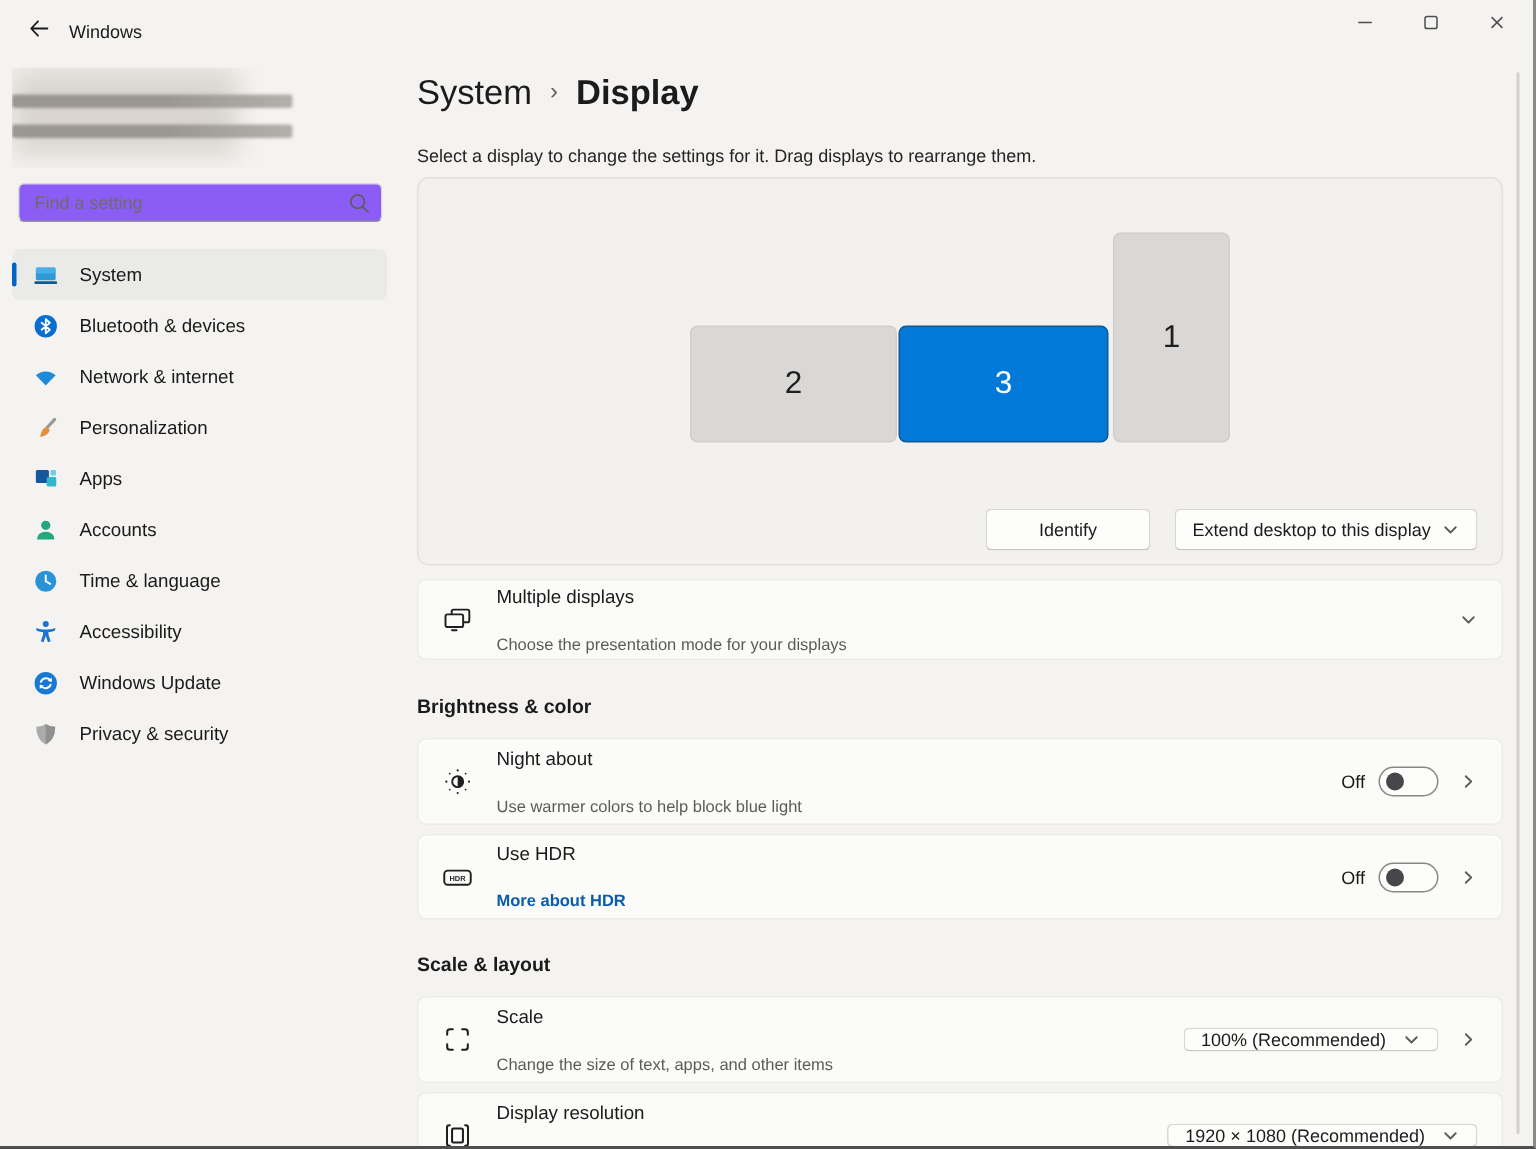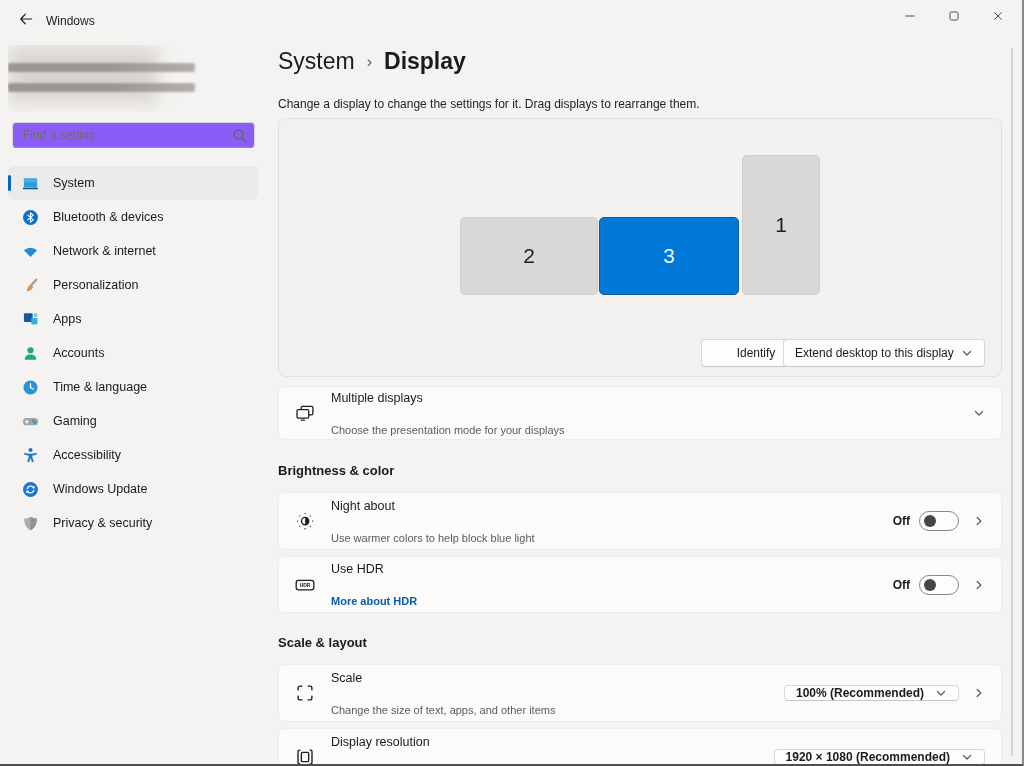--- a/index.html
+++ b/index.html
@@ -50,33 +50,33 @@
            background:#f2f1ef; border:1px solid #e2e1df; border-radius:8px; }
   .monitor { position:absolute; border-radius:5px; display:flex; align-items:center; justify-content:center;
              font-size:21px; color:#1f1f1f; background:#d9d8d6; border:1px solid #cfcecc; cursor:pointer; }
   .monitor.sel { background:#0079d8; border:1px solid #14588f; color:#ffffff; }
   .m2 { left:181px; top:98px; width:138px; height:78px; }
   .m3 { left:320px; top:98px; width:140px; height:78px; }
   .m1 { left:463px; top:36px; width:78px; height:140px; }
 
   .btn { background:#fdfdfc; border:1px solid #d8d7d5; border-bottom-color:#c6c5c3; border-radius:4px;
          font-size:12px; color:#1b1b1b; display:flex; align-items:center; cursor:pointer; }
-  .identify-btn { position:absolute; left:378px; top:220px; width:110px; height:28px; justify-content:center;margin-left:44px; }
+  .identify-btn { position:absolute; left:378px; top:220px; width:110px; height:28px; justify-content:center; }
   .mode-dd { position:absolute; left:504px; top:220px; width:202px; height:28px;
              justify-content:space-between; padding:12px 11px; }
 
   .card { position:absolute; left:278px; width:724px; background:#fbfbf9; border:1px solid #ececea;
           border-radius:6px; display:flex; align-items:center; padding:0 16px; }
   .card-ic { width:20px; height:20px; margin-right:16px; flex:none; }
   .card-ic svg { width:20px; height:20px; }
   .ctext { display:flex; flex-direction:column; gap:19px; }
   .ctitle { font-size:12.5px; color:#1a1a1a; }
   .csub { font-size:11px; color:#5d5b59; }
   .clink { font-size:11px; color:#0b5cad; font-weight:700; cursor:pointer; }
-  .cright { margin-left:auto; display:flex; align-items:center;font-weight:bold; }
+  .cright { margin-left:auto; display:flex; align-items:center; }
   .off-label { font-size:12px; color:#1a1a1a; margin-right:9px; }
   .toggle { width:40px; height:20px; border:1px solid #898785; border-radius:10px; position:relative;
             background:#fdfdfc; cursor:pointer; margin-right:14px; }
   .knob { position:absolute; left:4px; top:3px; width:12px; height:12px; border-radius:50%; background:#45474a; }
   .chev { width:12px; height:12px; display:inline-flex; }
   .dd-btn { height:16px; gap:11px; padding:0 11px; margin-right:14px; }
 
   .section-h { position:absolute; left:278px; font-size:13px; font-weight:700; color:#1a1a1a; }
   .card-md  { top:386px; height:54px; }
   .sec-b    { top:463px; }
@@ -199,31 +199,20 @@
           <svg viewBox="0 0 16 16">
             <circle cx="8" cy="8" r="6.6" fill="#2a93d5"></circle>
             <path d="M8 4.4 V8 L10.8 9.6" stroke="#fff" stroke-width="1.2" fill="none" stroke-linecap="round"></path>
           </svg>
         </span>
       <span>Time &amp; language</span>
     </div>
     <div class="nav-item">
       <span class="nav-ic">
           <svg viewBox="0 0 16 16">
-            <rect x="1" y="4.8" width="14" height="6.8" rx="3.2" fill="#97a5ad"></rect>
-            <path d="M4.6 6.6 V9.8 M3 8.2 H6.2" stroke="#fff" stroke-width="1" stroke-linecap="round"></path>
-            <circle cx="10.6" cy="7.4" r="0.9" fill="#2d6da8"></circle>
-            <circle cx="12.2" cy="9" r="0.9" fill="#2d6da8"></circle>
-          </svg>
-        </span>
-      <span>Gaming</span>
-    </div>
-    <div class="nav-item">
-      <span class="nav-ic">
-          <svg viewBox="0 0 16 16">
             <circle cx="8" cy="2.9" r="1.9" fill="#1b74d0"></circle>
             <path d="M1.9 5.3 C4 6 6 6.3 8 6.3 C10 6.3 12 6 14.1 5.3 L13.7 7 C12.2 7.5 10.8 7.8 9.7 7.9 L9.7 9.6 L11.1 13.7 L9.4 14.3 L8 10.4 L6.6 14.3 L4.9 13.7 L6.3 9.6 L6.3 7.9 C5.2 7.8 3.8 7.5 2.3 7 Z" fill="#1b74d0"></path>
           </svg>
         </span>
       <span>Accessibility</span>
     </div>
     <div class="nav-item">
       <span class="nav-ic">
           <svg viewBox="0 0 16 16">
             <circle cx="8" cy="8" r="7" fill="#1878d4"></circle>
@@ -244,21 +233,21 @@
         </span>
       <span>Privacy &amp; security</span>
     </div>
   </div>
 
   <div class="breadcrumb">
     <span class="bc-parent">System</span>
     <span class="bc-sep">›</span>
     <span class="bc-current">Display</span>
   </div>
-  <div class="description">Change a display to change the settings for it. Drag displays to rearrange them.</div>
+  <div class="description">Select a display to change the settings for it. Drag displays to rearrange them.</div>
 
   <div class="panel">
     <div class="monitor m2">
       <span>2</span>
     </div>
     <div class="monitor m3 sel">
       <span>3</span>
     </div>
     <div class="monitor m1">
       <span>1</span>

